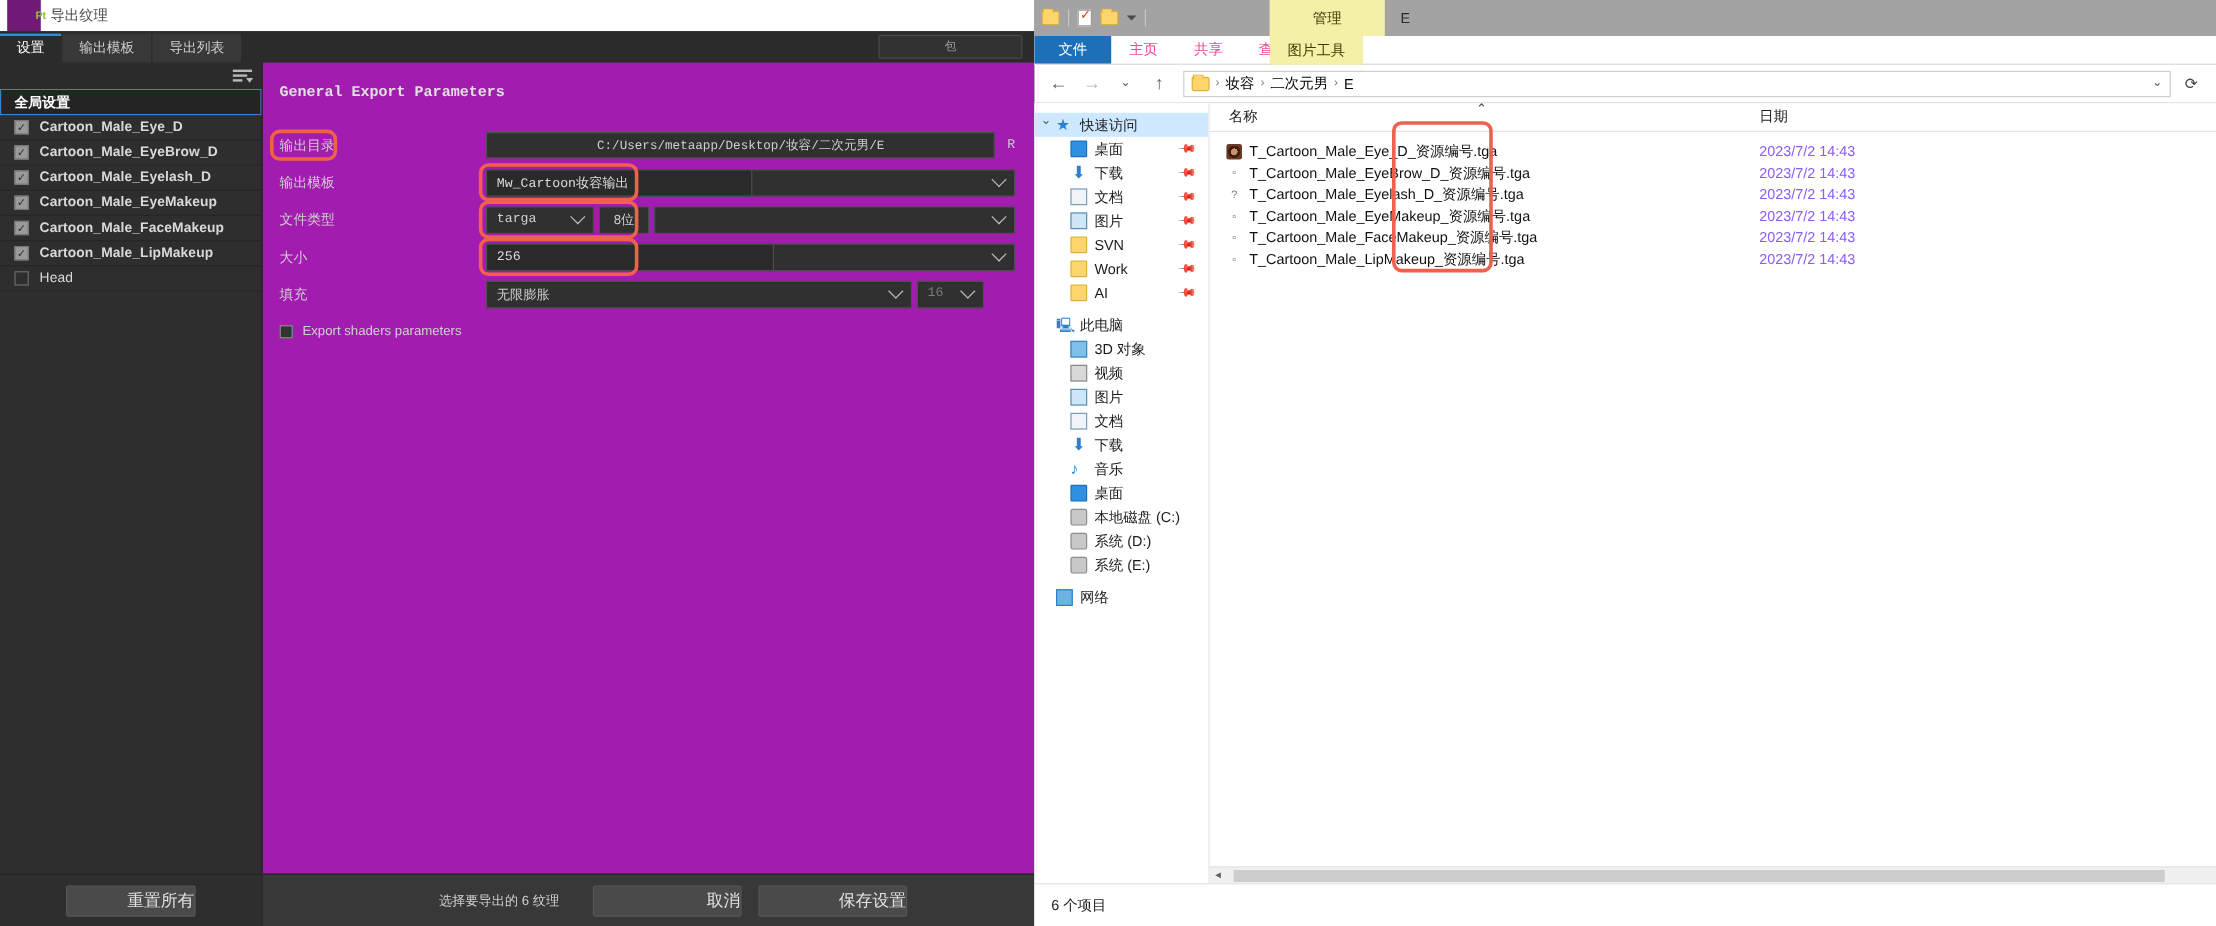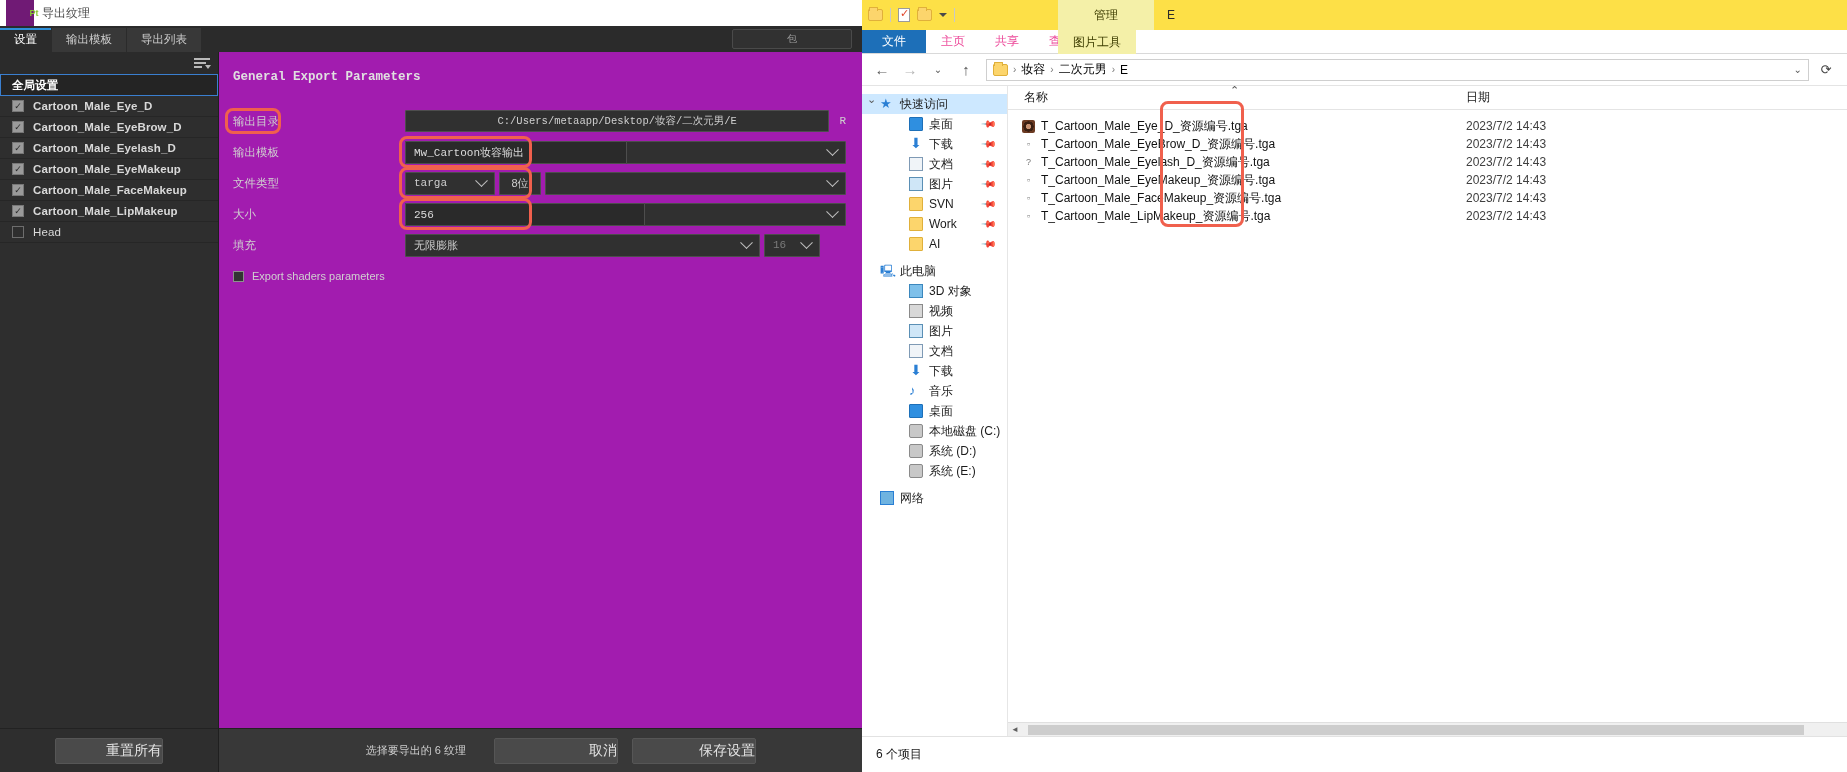--- a/index.html
+++ b/index.html
@@ -178,21 +178,21 @@
   #cancel-btn, #save-btn { width:124px; }
   #save-btn { margin-right:86px; }
 
   
   #explorer {
     position:absolute; left:862px; top:0; width:985px; height:772px;
     background:#ffffff; color:#000;
     font-family:"Liberation Sans","DejaVu Sans",sans-serif;
   }
   #ex-qat {
-    height:30px; background:#fde047; display:flex; align-items:center;
+    height:30px; background:#a3a3a3; display:flex; align-items:center;
     padding-left:6px; gap:7px; position:relative;
   }
   .folder-ico {
     width:15px; height:12px; background:#fcd56c; border:1px solid #e0b03a;
     border-radius:1px 2px 2px 2px; position:relative;
   }
   .folder-ico::before {
     content:""; position:absolute; top:-3px; left:0; width:7px; height:3px;
     background:#fcd56c; border:1px solid #e0b03a; border-bottom:none;
     border-radius:1px 1px 0 0;
@@ -262,21 +262,21 @@
     overflow:hidden; background:#fff;
   }
   .navitem {
     height:20px; display:flex; align-items:center; font-size:12px;
     color:#1b1b1b; padding-left:18px; gap:6px; position:relative; cursor:default;
   }
   .navitem.sel { background:#cde8ff; }
   .navitem.sel::before {
     content:"⌄"; position:absolute; left:5px; top:-1px; font-size:11px; color:#5a5a5a;
   }
-  .navitem.lvl2 { padding-left:47px; }
+  .navitem.lvl2 { padding-left:30px; }
   .pin {
     margin-left:auto; margin-right:12px; color:#8a8a8a; font-size:10px;
     transform:rotate(45deg);
   }
   .ni { width:14px; height:14px; flex:0 0 auto; display:inline-block; position:relative; }
   .ni.star { color:#2a7fd4; font-size:13px; line-height:14px; }
   .ni.monitor { background:#2f8fe0; border:1px solid #1c6fb8; border-radius:1px; }
   .ni.dl { color:#2a7fd4; font-size:14px; line-height:13px; text-align:center; }
   .ni.docs { background:#f0f4f8; border:1px solid #7f9ab5; }
   .ni.pics { background:#cfe6f7; border:1px solid #5a8fb5; }
@@ -301,21 +301,21 @@
   .frow-file {
     height:18px; display:flex; align-items:center; font-size:12px; color:#111;
     padding-left:14px; position:relative; cursor:default;
   }
   .fico {
     width:13px; height:13px; margin-right:6px; flex:0 0 auto;
     display:flex; align-items:center; justify-content:center; font-size:9px;
     color:#777;
   }
   .fico.eye { background:radial-gradient(circle at 50% 50%, #c79070 0 30%, #3a1f12 31% 55%, #6b3a22 56% 100%); border-radius:2px; }
-  .fdate { position:absolute; left:458px; color:#404040; }
+  .fdate { position:absolute; left:458px; color:#8b5cf6; }
 
   #ex-hscroll {
     height:14px; background:#f0f0f0; border-top:1px solid #e0e0e0;
     display:flex; align-items:center; position:absolute; left:146px; right:0; bottom:36px;
   }
   #hs-left { width:14px; text-align:center; font-size:8px; color:#606060; }
   #hs-track { flex:1; height:14px; background:#f0f0f0; position:relative; }
   #hs-thumb { position:absolute; left:6px; top:2px; width:94%; height:10px; background:#cdcdcd; }
 
   #ex-status {

